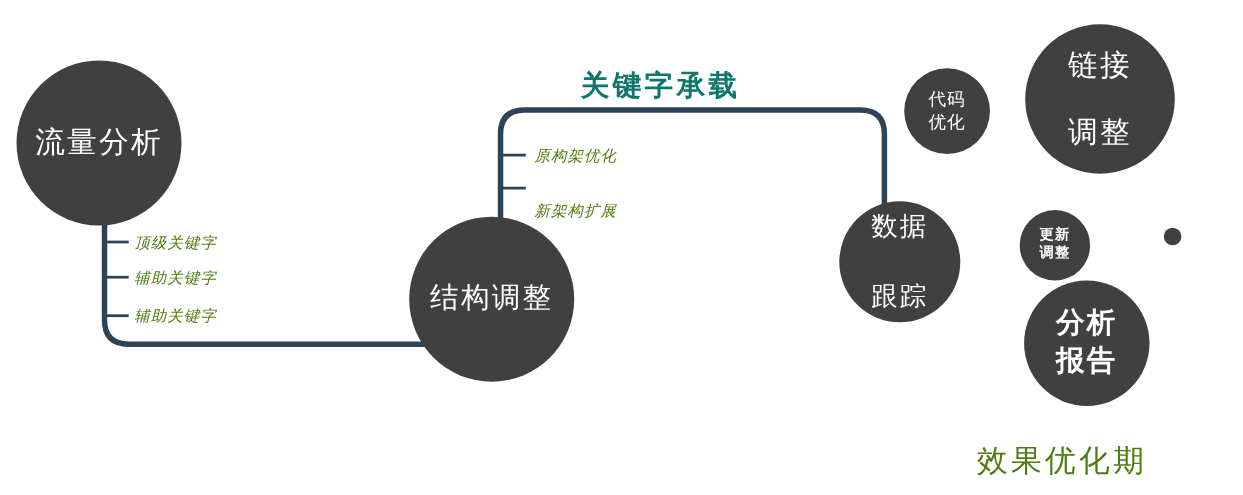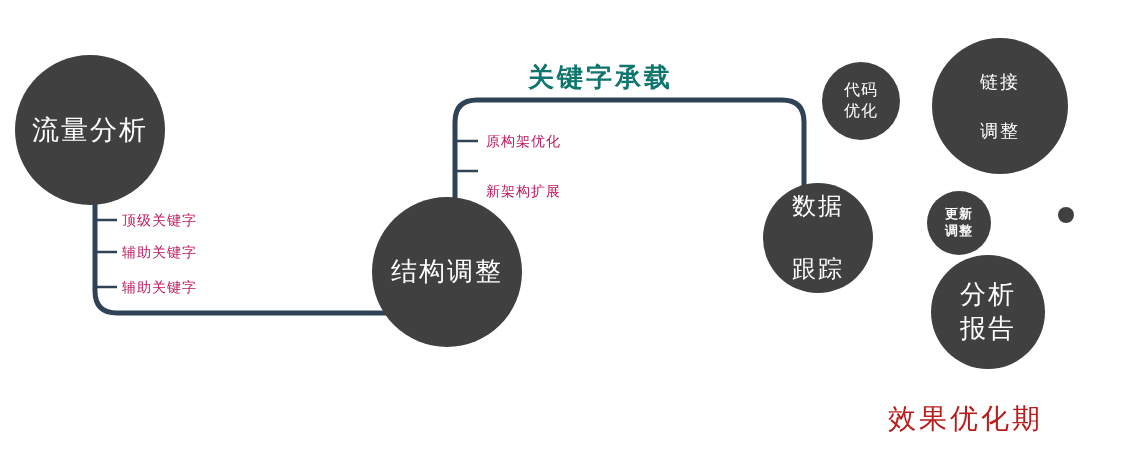--- a/index.html
+++ b/index.html
@@ -40,50 +40,51 @@
     justify-content: center;
     text-align: center;
     line-height: 1.3;
     letter-spacing: 2px;
     font-weight: 500;
   }
   .n-traffic   { left: 15px;  top: 55px;  width: 150px; height: 150px; font-size: 27px; }
   .n-structure { left: 372px; top: 197px; width: 150px; height: 150px; font-size: 26px; }
   .n-tracking  { left: 763px; top: 183px; width: 110px; height: 110px; font-size: 24px; gap: 32px; }
   .n-code      { left: 822px; top: 62px;  width: 78px;  height: 78px;  font-size: 16px; letter-spacing: 1px; }
-  .n-link      { left: 932px; top: 38px;  width: 136px; height: 136px; font-size: 18px; gap: 26px; }
+  .n-link      { left: 932px; top: 22px;  width: 136px; height: 136px; font-size: 27px; gap: 26px; }
   .n-update    { left: 927px; top: 191px; width: 64px;  height: 64px;  font-size: 13px; font-weight: 700; letter-spacing: 1px; }
-  .n-report    { left: 931px; top: 255px; width: 114px; height: 114px; font-size: 26px; }
+  .n-report    { left: 931px; top: 255px; width: 114px; height: 114px; font-size: 26px; font-weight: bold; }
   .n-dot       { left: 1058px; top: 207px; width: 16px; height: 16px; }
   .branch {
     position: absolute;
     font-size: 14px;
-    color: #be185d;
+    color: #4d7c0f;
     letter-spacing: 1px;
     white-space: nowrap;
+    font-style: italic;
   }
   .b-t1 { left: 122px; top: 212px; }
   .b-t2 { left: 122px; top: 244px; }
   .b-t3 { left: 122px; top: 279px; }
   .b-s1 { left: 486px; top: 133px; }
   .b-s2 { left: 486px; top: 163px; margin-top: 20px; }
   .edge-label {
     position: absolute;
     color: #0f766e;
     font-weight: 700;
     font-size: 26px;
     letter-spacing: 3px;
     white-space: nowrap;
   }
   .lbl-user-base { left: 152px; top: 325px; }
   .lbl-keyword   { left: 528px; top: 60px; }
   .lbl-footer {
     position: absolute;
     left: 888px; top: 400px;
-    color: #b91c1c;
+    color: #4d7c0f;
     font-weight: 500;
     font-size: 28px;
     letter-spacing: 3px;
     white-space: nowrap;
   }
 </style>
 </head>
 <body>
 
 <div class="canvas">

